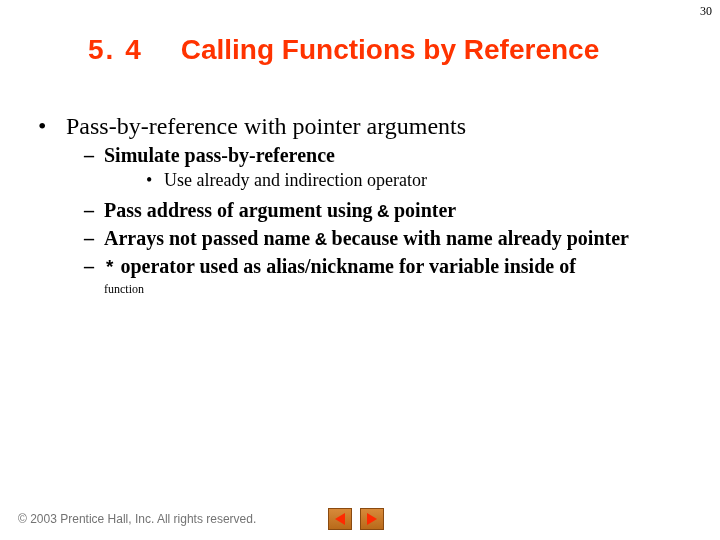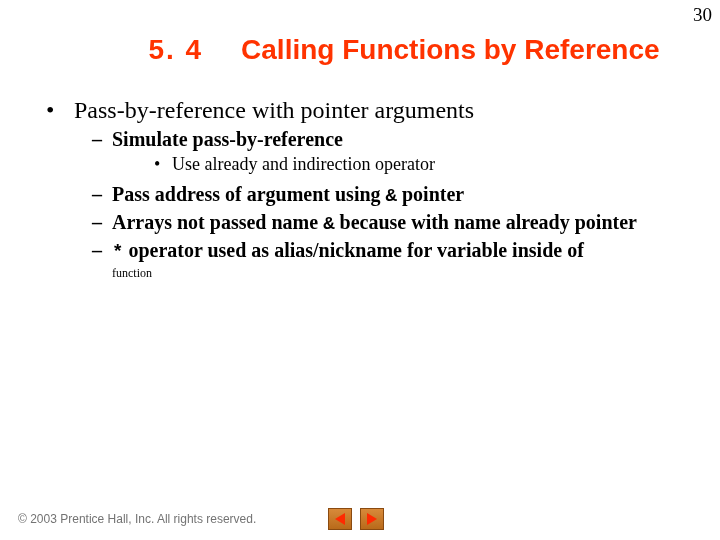--- a/index.html
+++ b/index.html
@@ -16,53 +16,52 @@
   .slide {
     position: relative;
     width: 720px;
     height: 540px;
     box-sizing: border-box;
   }
   .page-number {
     position: absolute;
     top: 4px;
     right: 8px;
-    font-size: 19px;
+    font-size: 12px;
     font-family: "Times New Roman", Times, serif;
   }
   .title-row {
     position: absolute;
     top: 34px;
     left: 0;
     width: 720px;
-    text-align: center;
+    text-align: left;
     padding-left: 88px;
     box-sizing: border-box;
   }
   .title-row span {
     color: #ff3300;
     font-weight: bold;
     font-family: Arial, Helvetica, sans-serif;
   }
   .sec-num {
     font-size: 28px;
     letter-spacing: 2px;
   }
   .sec-title {
     font-size: 28px;
     margin-left: 34px;
   }
   .body {
     position: absolute;
-    top: 96px;
+    top: 112px;
     left: 38px;
     right: 20px;
     font-size: 24px;
     line-height: 1.22;
-    margin-left: 8px;
   }
   .lvl1 {
     font-size: 24px;
     margin: 0 0 2px 0;
   }
   .lvl1 .bullet {
     display: inline-block;
     width: 28px;
   }
   .lvl2 {

